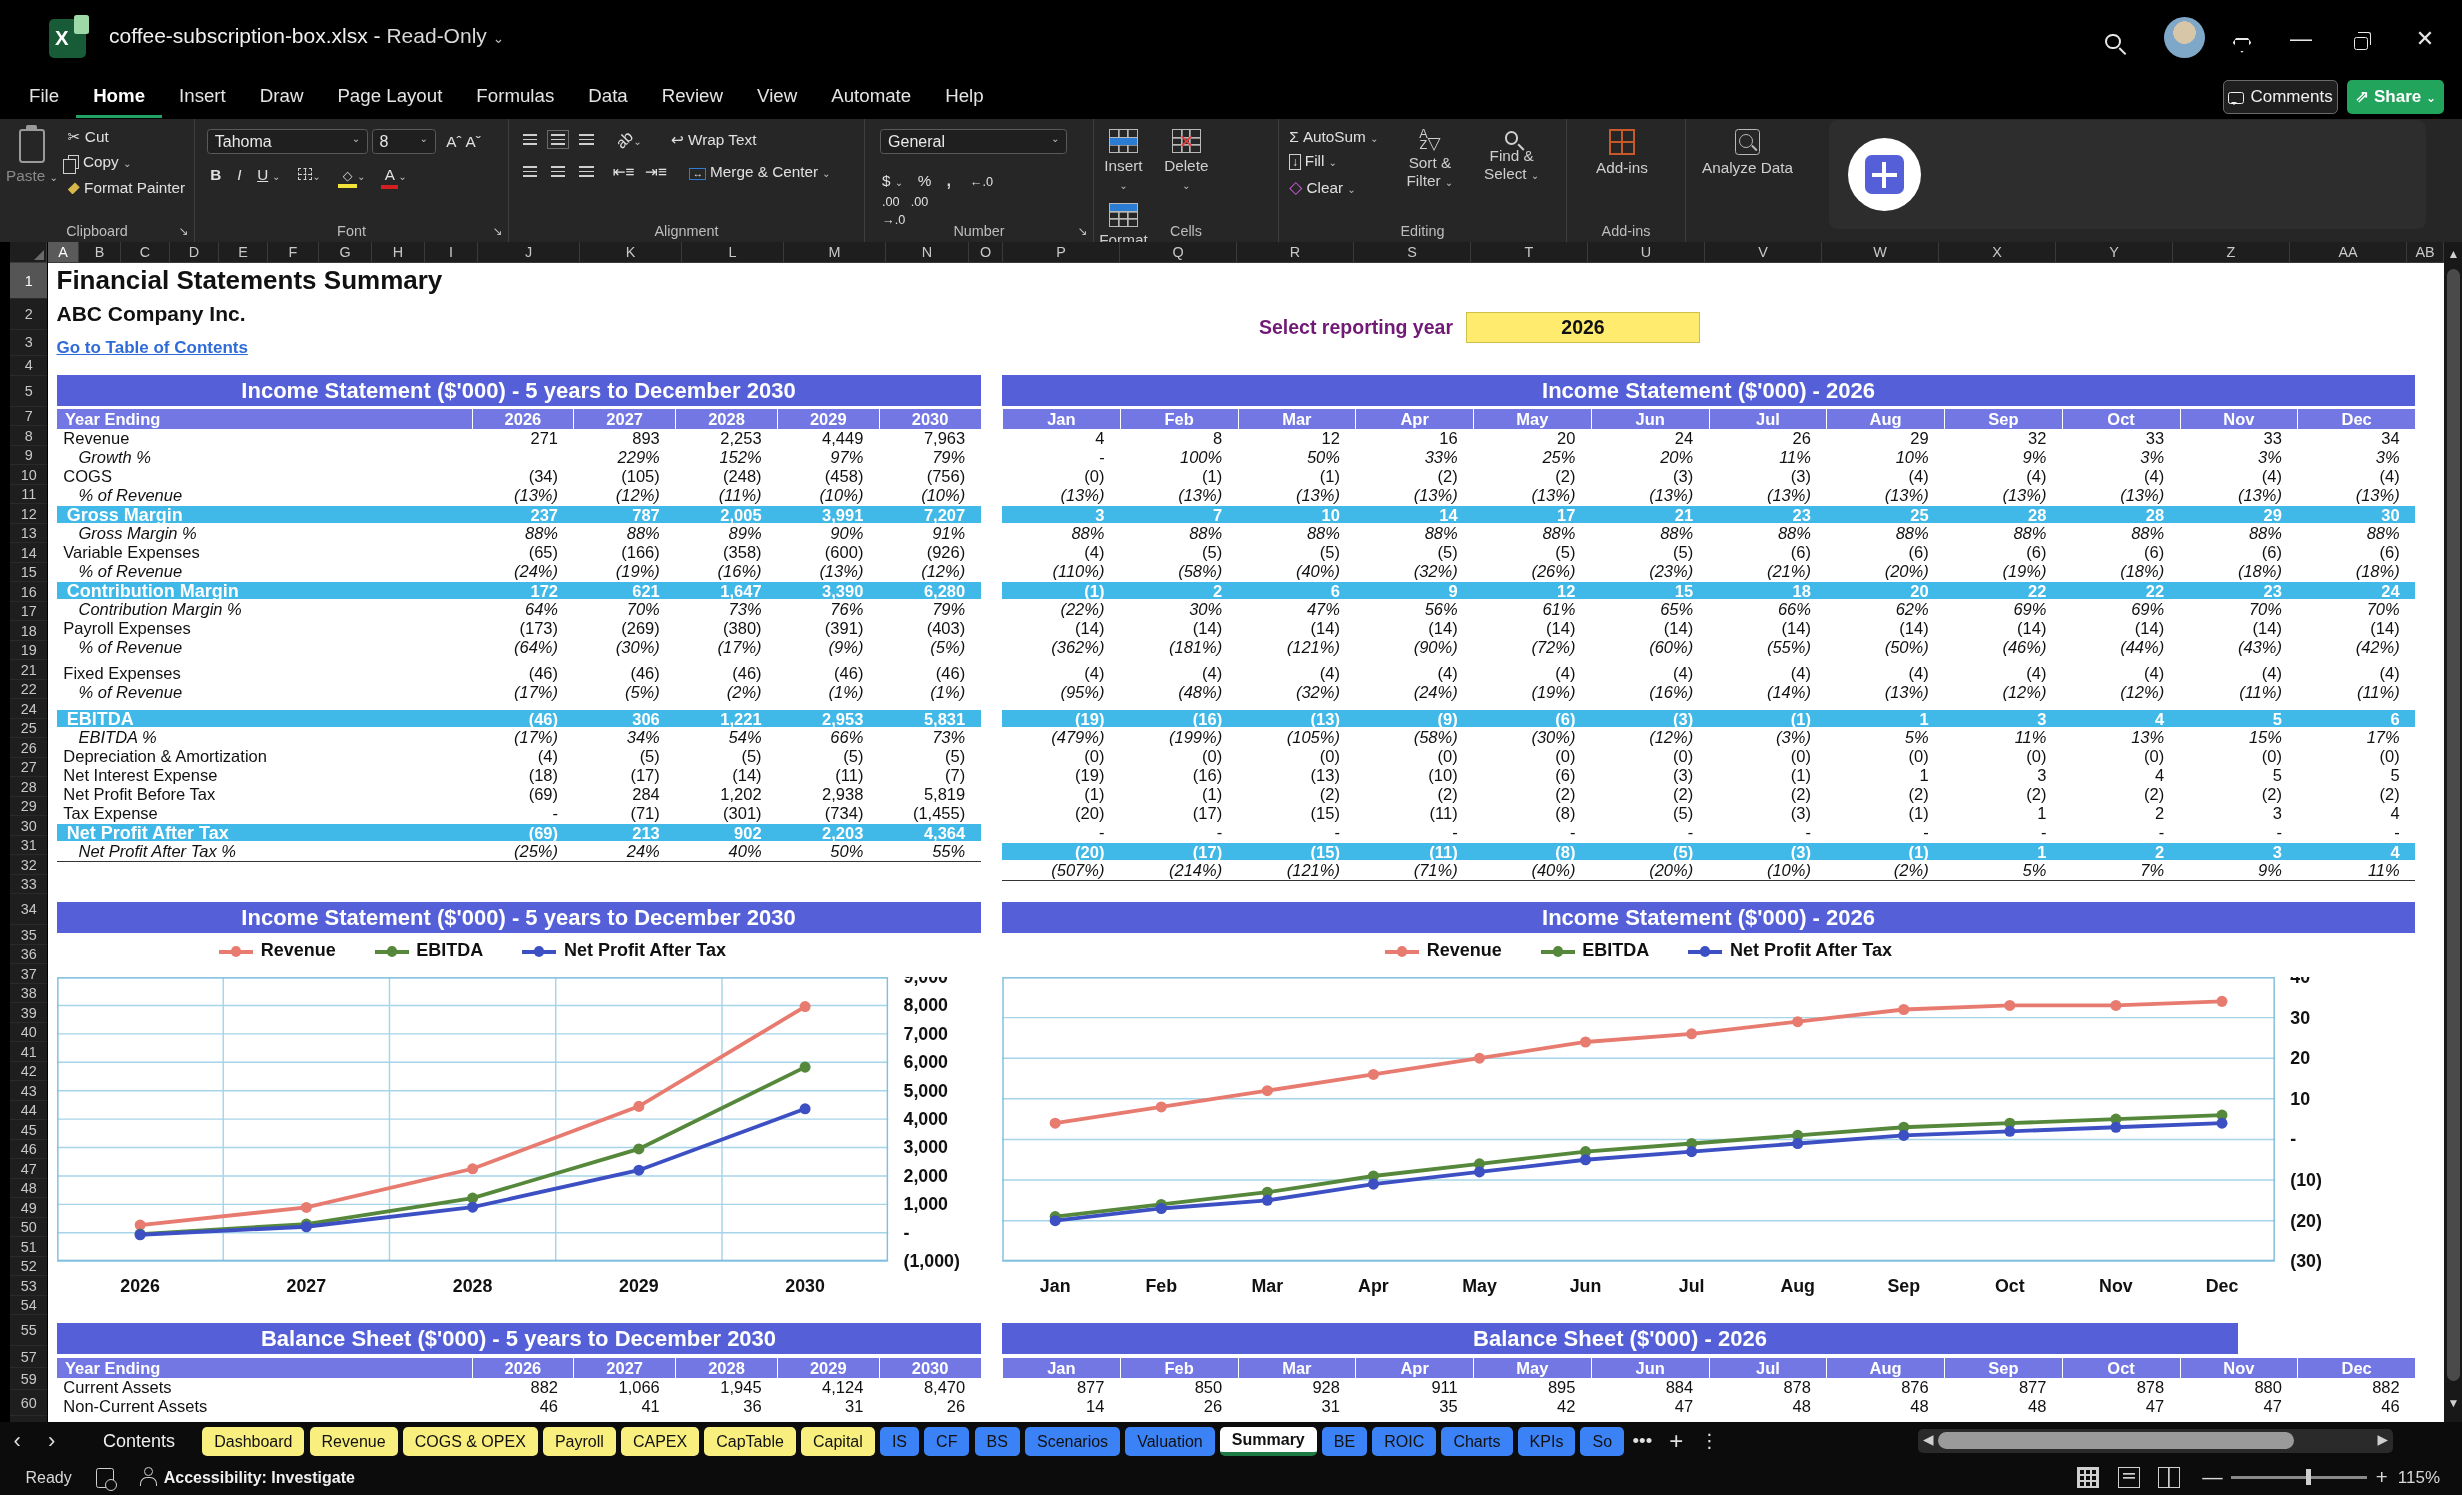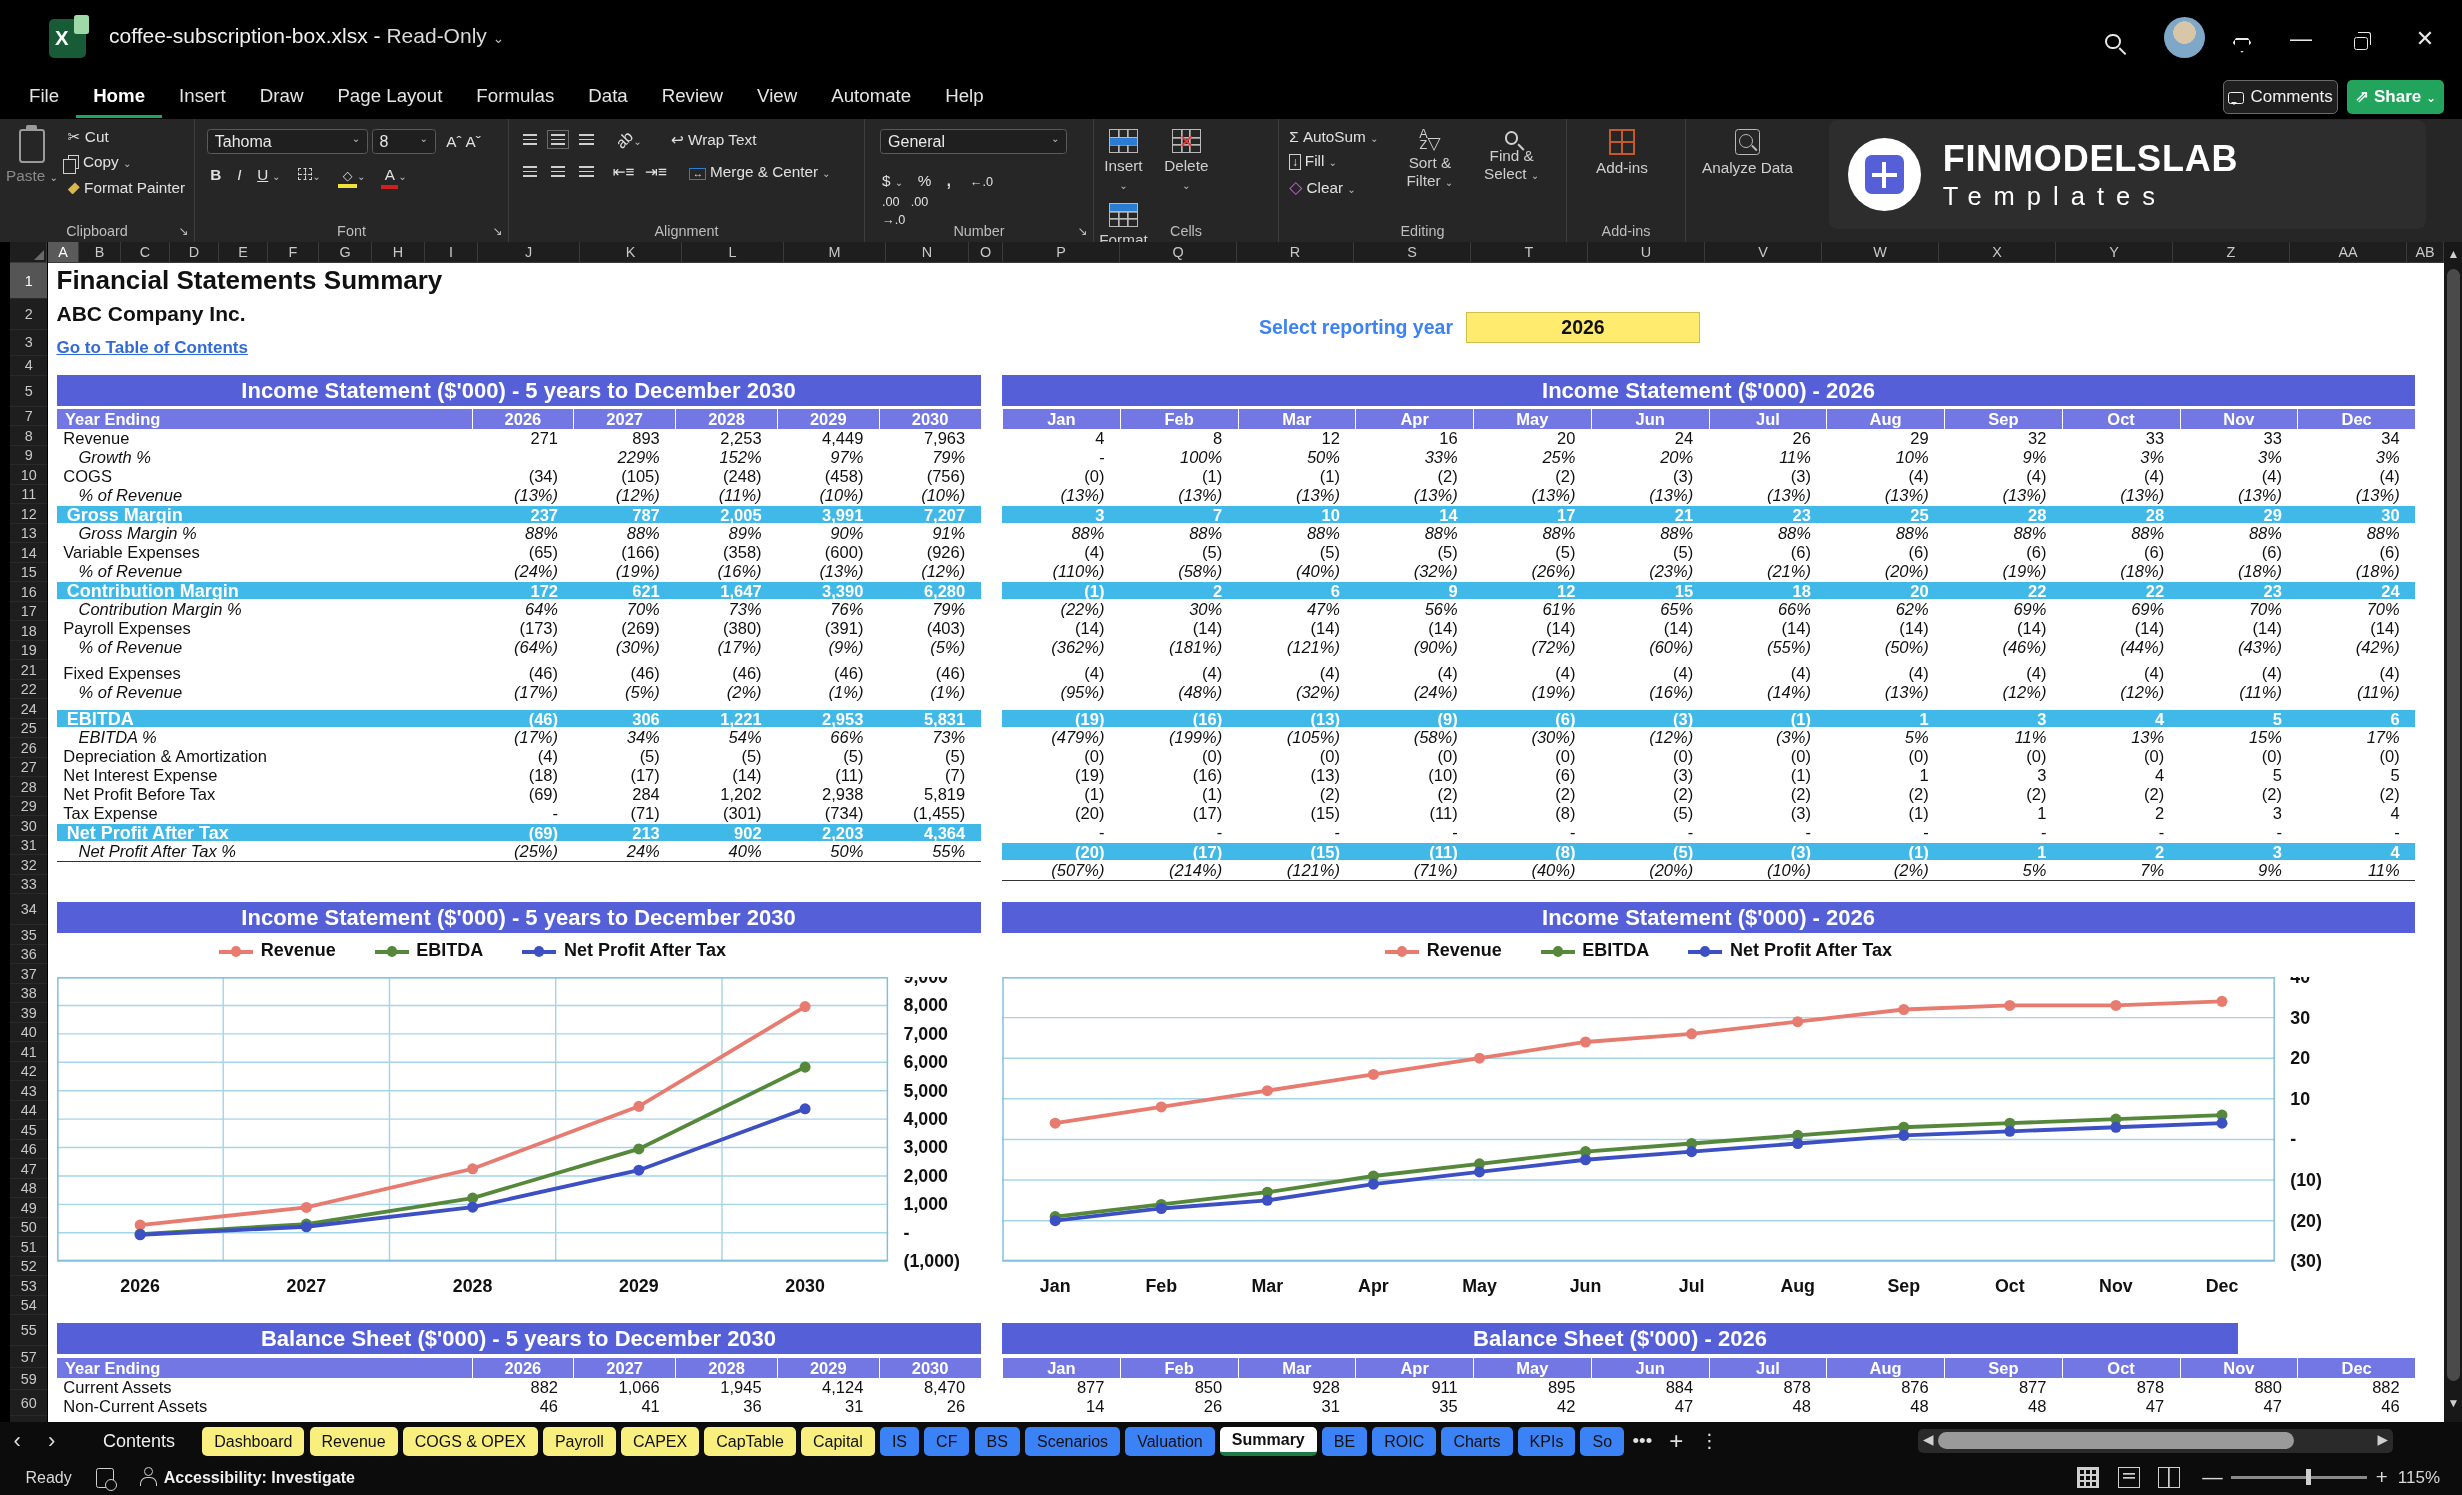--- a/index.html
+++ b/index.html
@@ -93,21 +93,21 @@
   #corner:after{content:"";position:absolute;right:2.5px;bottom:2.5px;border-left:10.2px solid transparent;border-bottom:10.2px solid #6a6a6a;}
   #rowheads{left:10.2px;top:263px;width:37px;height:1159px;background:#1e1e1e;overflow:hidden;}
   .rowhead{text-align:center;color:#c8c8c8;font-size:14.4px;border-bottom:0.8px solid #2a2a2a;display:flex;align-items:center;justify-content:center;}
   .rowhead.sel{background:#555;color:#fff;}
 
   
   #sheet{left:48px;top:263px;width:2396px;height:1159px;background:#fff;color:#111;overflow:hidden;}
   #sheet-title{left:8.5px;top:1.7px;font-size:26px;font-weight:bold;color:#111;}
   #sheet-company{left:8.5px;top:39px;font-size:21px;font-weight:bold;color:#111;}
   #toc-link{left:8.5px;top:75px;font-size:17px;font-weight:bold;color:#2f6bd8;text-decoration:underline;cursor:pointer;}
-  #sel-label{left:954px;top:53px;width:451px;text-align:right;font-size:19.5px;font-weight:bold;color:#3b82f6;}
+  #sel-label{left:954px;top:53px;width:451px;text-align:right;font-size:19.5px;font-weight:bold;color:#701a75;}
   #sel-box{left:1418px;top:49px;width:234px;height:31px;background:#ffec6e;border:0.8px solid #cfc04a;
            text-align:center;font-size:19.5px;font-weight:bold;color:#111;line-height:29px;}
 
   .secbar{height:31px;background:#5560d8;color:#fff;font-weight:bold;font-size:22px;text-align:center;line-height:31px;}
 
   .ftable{position:absolute;}
   .trow{display:flex;height:19px;line-height:19px;font-size:16.5px;color:#111;}
   .trow.gap{height:6.8px;}
   .trow.hdr{background:#7277e3;color:#fff;font-weight:bold;height:20.4px;line-height:20.4px;}
   .trow.hdr .tc{border-left:1.7px solid #fff;text-align:center;}
@@ -264,24 +264,20 @@
     <div class="rgroup" style="width:119px;">
       <div class="rbig" style="width:110px;"><span class="ic-addins"></span><br><span>Add-ins</span></div>
       <div class="glabel">Add-ins</div>
     </div>
     <div class="rgroup" style="width:127px;border-right:none;">
       <div class="rbig" style="width:123px;"><span class="ic-analyze"></span><br><span>Analyze Data</span></div>
     </div>
   </div>
   <div id="logo-panel">
     <div id="logo-circle"></div>
-    <div id="logo-text">
-      <div id="logo-line1">FINMODELSLAB</div>
-      <div id="logo-line2">Templates</div>
-    </div>
   </div>
   <div id="ribbon-collapse">⌄</div>
 
   <div id="corner" class="abs"></div>
   <div id="colheads" class="abs">
       <div class="colhead sel" style="width: 31px;">A</div>
       <div class="colhead" style="width: 42px;">B</div>
       <div class="colhead" style="width: 49px;">C</div>
       <div class="colhead" style="width: 49px;">D</div>
       <div class="colhead" style="width: 49px;">E</div>

